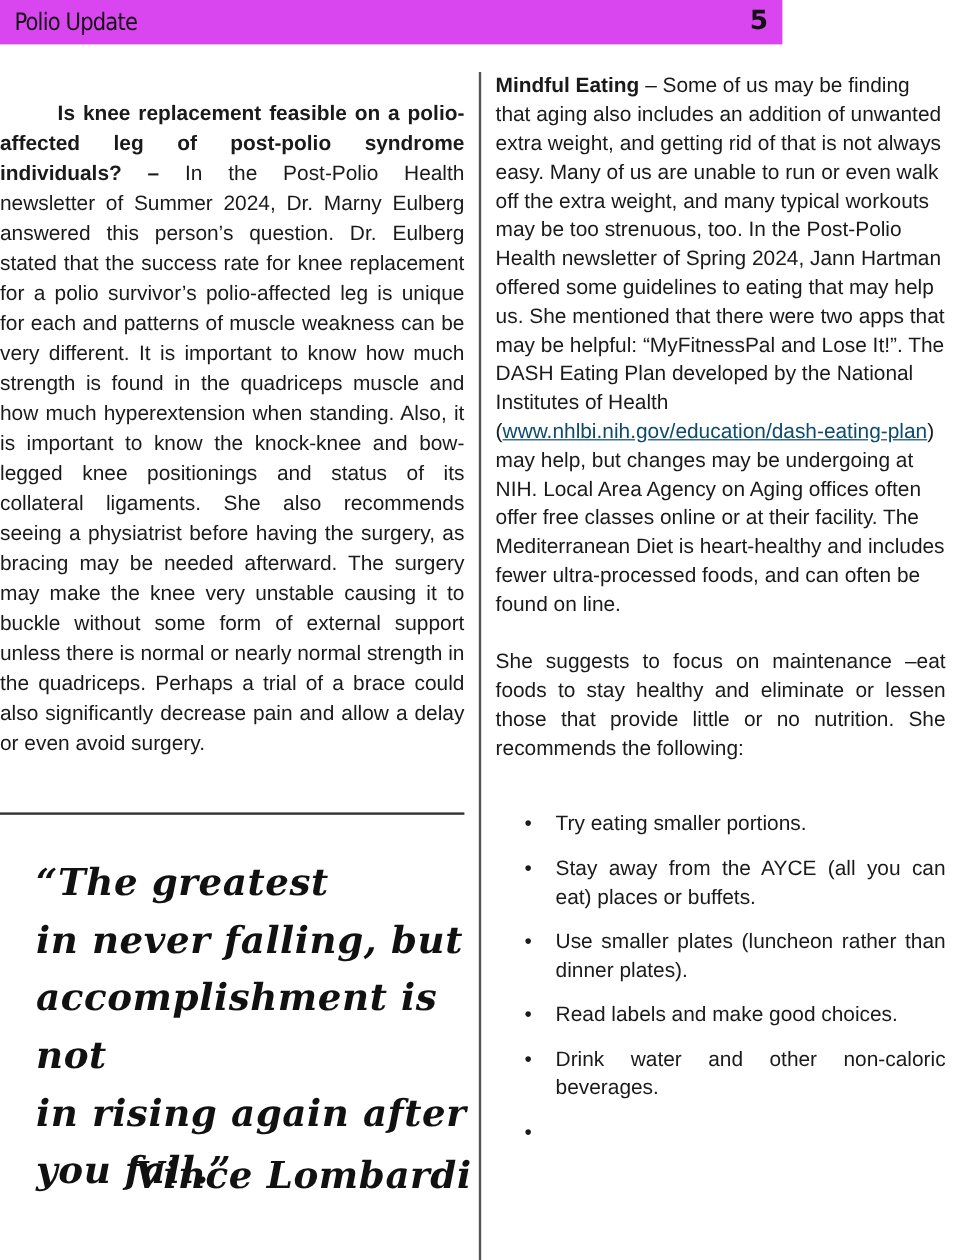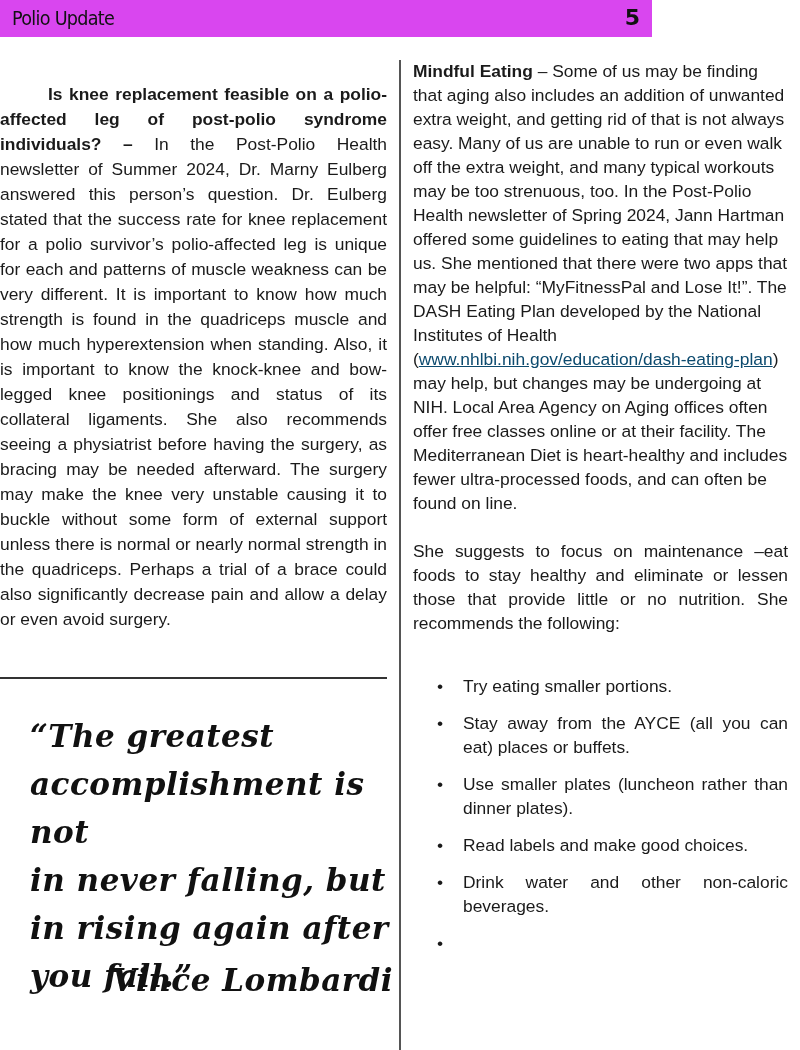--- a/index.html
+++ b/index.html
@@ -32,22 +32,22 @@
 
 <div class="col-left">
   <p><span class="indent"></span><b>Is knee replacement feasible on a polio-affected leg of  post-polio syndrome individuals? –</b><span> In the Post-Polio Health newsletter of Summer 2024, Dr. Marny Eulberg answered this person’s question.  Dr. Eulberg stated that the success rate for knee replacement for a polio survivor’s polio-affected leg is unique for each and patterns of muscle weakness can be very different.  It is important to know how much strength is found in the quadriceps muscle and how much hyperextension when standing.  Also, it is important to know the knock-knee and bow-legged knee positionings and status of its collateral ligaments.  She also recommends seeing a physiatrist before having the surgery, as bracing may be needed afterward.  The surgery may make the knee very unstable causing it to buckle without some form of external support unless there is normal or nearly normal strength in the quadriceps.  Perhaps a trial of a brace could also significantly decrease pain and allow a delay or even avoid surgery.</span></p>
 </div>
 
 <div class="divider-h"></div>
 <div class="divider-v"></div>
 
 <div class="quote">
   <div>“The greatest</div>
+  <div>in never falling, but</div>
   <div>accomplishment is not</div>
-  <div>in never falling, but</div>
   <div>in rising again after</div>
   <div>you fall.”</div>
 </div>
 <div class="quote-author">Vince Lombardi</div>
 
 <div class="col-right">
   <p><b>Mindful Eating</b><span> – Some of us may be finding that aging also includes an addition of unwanted extra weight, and getting rid of that is not always easy.  Many of us are unable to run or even walk off the extra weight, and many typical workouts may be too strenuous, too.  In the Post-Polio Health newsletter of Spring 2024, Jann Hartman offered some guidelines to eating that may help us.  She mentioned that there were two apps that may be helpful: “MyFitnessPal and Lose It!”.  The DASH Eating Plan developed by the National Institutes of Health (</span><a class="link">www.nhlbi.nih.gov/education/dash-eating-plan</a><span>) may help, but changes may be undergoing at NIH.  Local Area Agency on Aging offices often offer free classes online or at their facility.  The Mediterranean Diet is heart-healthy and includes fewer ultra-processed foods, and can often be found on line.</span></p>
   <p class="p2">She suggests to focus on maintenance –eat foods to stay healthy and eliminate or lessen those that provide little or no nutrition.  She recommends the following:</p>
 </div>
 

